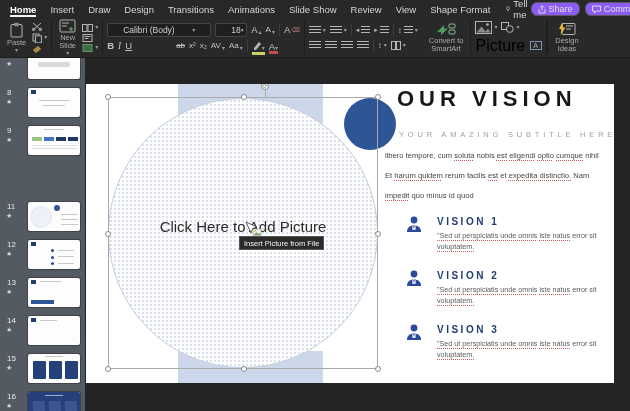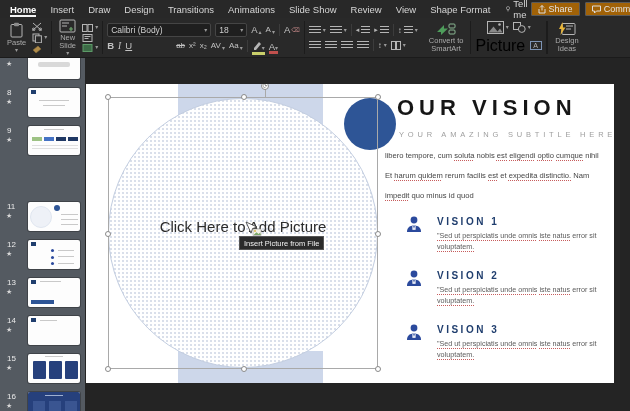--- a/index.html
+++ b/index.html
@@ -7,34 +7,34 @@
   .app{position:relative;width:630px;height:411px;overflow:hidden;background:#242424;}
 
   
   .menubar{position:absolute;left:0;top:0;width:630px;height:18px;background:#282828;display:flex;align-items:center;justify-content:space-between;}
   .menu-items{display:flex;align-items:center;gap:14px;padding-left:10px;height:100%;}
   .menu-item{font-size:9.5px;color:#d5d5d5;position:relative;height:100%;display:flex;align-items:center;cursor:default;white-space:nowrap;}
   .menu-item.active{color:#ffffff;font-weight:bold;}
   .menu-item.active::after{content:"";position:absolute;left:0;right:0;bottom:1px;height:2px;background:#f5f5f5;}
   .tellme{display:flex;align-items:center;gap:3px;font-size:9.5px;color:#d5d5d5;margin-left:2px;}
   .menubar-right{display:flex;align-items:center;gap:5px;padding-right:5px;}
-  .mb-btn{display:flex;align-items:center;gap:3px;background:#a16207;border:1px solid #5a5a5a;border-radius:1px;color:#e3e3e3;font-size:9px;padding:1px 6px;height:14px;}
+  .mb-btn{display:flex;align-items:center;gap:3px;background:#8b5cf6;border:1px solid #5a5a5a;border-radius:6px;color:#e3e3e3;font-size:9px;padding:1px 6px;height:14px;}
 
   
   .ribbon{position:absolute;left:0;top:18px;width:630px;height:40px;background:#292929;display:flex;align-items:stretch;border-bottom:1px solid #1b1b1b;}
   .rgroup{display:flex;align-items:center;padding:0 4px;gap:3px;}
   .rsep{width:1px;background:#1c1c1c;margin:3px 0;}
   .bigbtn{display:flex;flex-direction:column;align-items:center;justify-content:center;gap:1px;padding:1px 3px;color:#b5b5b5;}
   .bigbtn .lbl{font-size:7.5px;color:#ababab;line-height:8px;text-align:center;white-space:pre-line;}
   .chev{font-size:6px;color:#9a9a9a;line-height:5px;}
   .minicol{display:flex;flex-direction:column;justify-content:center;gap:2px;}
   .minirow{display:flex;align-items:center;gap:2px;color:#b5b5b5;}
   .fontrows{display:flex;flex-direction:column;justify-content:center;gap:3px;}
   .frow{display:flex;align-items:center;gap:4px;}
-  .combo{background:#1f1f1f;border:1px solid #454545;border-radius:2px;color:#cfcfcf;font-size:8.5px;display:flex;align-items:center;justify-content:space-between;padding:1px 3px;height:14px;}
+  .combo{background:#1f1f1f;border:1px solid #454545;border-radius:2px;color:#cfcfcf;font-size:8.5px;display:flex;align-items:center;justify-content:space-between;padding:1px 15px;height:14px;}
   .tbtn{color:#c2c2c2;font-size:9.5px;line-height:10px;display:flex;align-items:flex-end;gap:1px;}
   .tbtn b{font-weight:bold;}
   .tbtn i{font-family:"Liberation Serif",serif;}
   .u-l{text-decoration:underline;}
   .strike{text-decoration:line-through;margin-left:40px;}
   .sub{font-size:6px;}
   .bars{width:12px;height:9px;background:repeating-linear-gradient(to bottom,#b5b5b5 0 1px,transparent 1px 3px);}
   .bars.short{width:9px;}
   .vline{width:1px;height:12px;background:#3c3c3c;}
   .acolor{position:relative;font-size:9.5px;color:#c2c2c2;line-height:9px;}
@@ -62,21 +62,21 @@
 
   .selbox{position:absolute;left:22px;top:13px;width:270px;height:272px;border:1px solid #a9a9a9;}
   .handle{position:absolute;width:6px;height:6px;border-radius:50%;background:#fff;border:1px solid #8a8a8a;}
   .rot-stem{position:absolute;left:156px;top:4px;width:1px;height:9px;background:#a9a9a9;}
   .rot{position:absolute;left:152px;top:-2px;width:8px;height:8px;border-radius:50%;background:#fff;border:1px solid #8a8a8a;color:#666;font-size:6px;line-height:7px;text-align:center;}
 
   .ph-text{position:absolute;left:52px;top:134px;width:210px;text-align:center;font-size:15px;color:#2b2b2b;}
   .cursor{position:absolute;left:158px;top:137px;width:18px;height:16px;}
   .tooltip{position:absolute;left:153px;top:152px;background:#2b2b2b;color:#f2f2f2;font-size:7.5px;padding:1.5px 4px;white-space:nowrap;border:1px solid #555;}
 
-  .s-title{position:absolute;left:311px;top:11px;font-size:22px;font-weight:800;letter-spacing:5px;color:#161616;white-space:nowrap;}
+  .s-title{position:absolute;left:311px;top:2px;font-size:22px;font-weight:800;letter-spacing:5px;color:#161616;white-space:nowrap;}
   .s-sub{position:absolute;left:313px;top:46px;font-size:7.5px;letter-spacing:3.8px;color:#9e9e9e;white-space:nowrap;}
   .s-body{position:absolute;left:299px;top:62px;font-size:7.6px;color:#454545;line-height:20px;white-space:nowrap;}
   .sp-err{text-decoration:underline dotted #c75c5c 1px;text-underline-offset:1.5px;}
 
   .vision-row{position:absolute;left:318px;width:210px;}
   .v-icon{position:absolute;left:0;top:0;}
   .v-head{position:absolute;left:33px;top:1px;font-size:10px;font-weight:bold;letter-spacing:2.5px;color:#203e6e;white-space:nowrap;}
   .v-text{position:absolute;left:33px;top:15px;width:180px;font-size:7.2px;color:#5a5a5a;line-height:11px;}
 </style>
 </head>
@@ -317,21 +317,21 @@
             <rect x="13" y="2" width="6" height="4" rx="1" fill="none" stroke="#8ab893"></rect>
             <rect x="13" y="8" width="6" height="4" rx="1" fill="none" stroke="#8ab893"></rect>
           </svg>
         <span class="lbl">Convert to
 SmartArt</span>
       </div>
     </div>
     <div class="rsep"></div>
 
     <div class="rgroup">
-      <div class="fontrows" style="align-items:center">
+      <div class="fontrows" style="">
         <div class="frow">
           <span class="minirow">
             <svg width="17" height="13" viewBox="0 0 17 13">
                 <rect x="0.5" y="0.5" width="16" height="12" fill="none" stroke="#b5b5b5"></rect>
                 <circle cx="12.5" cy="3.5" r="1.3" fill="#b5b5b5"></circle>
                 <path d="M1.5 11.5l5-6 4 5 2.5-3 2.5 4z" fill="#8a8a8a"></path>
               </svg>
             <span class="chev">▾</span>
           </span>
           <span class="minirow">

